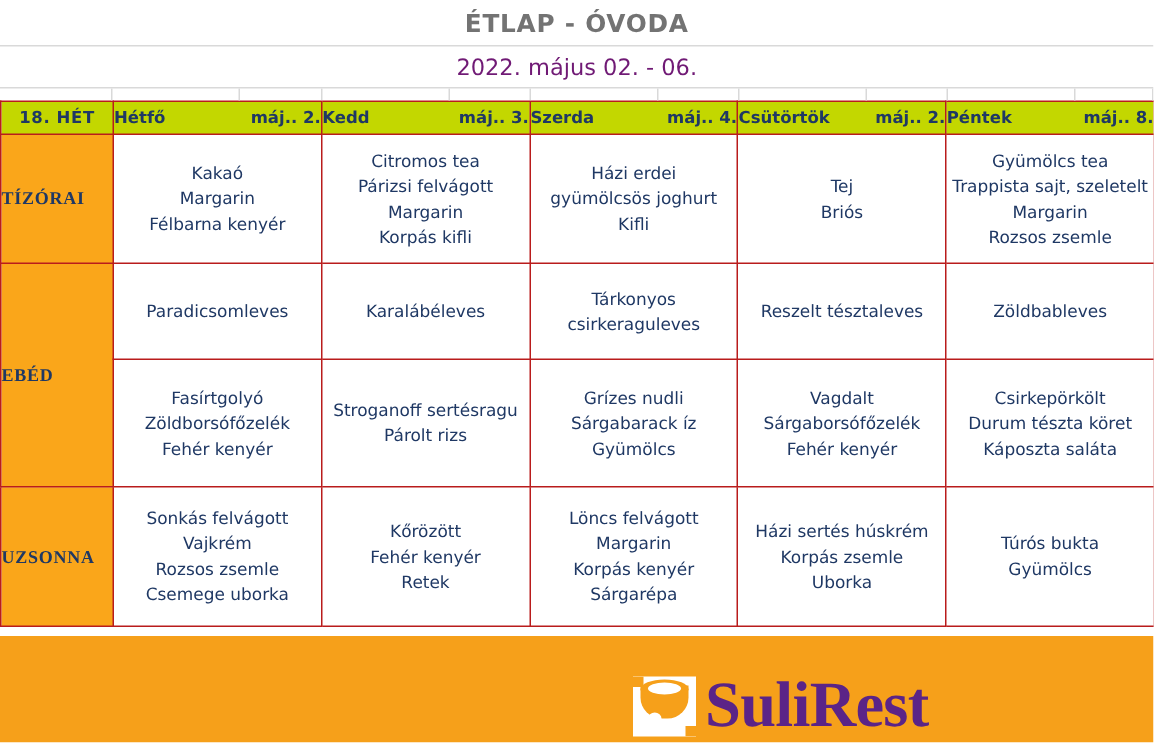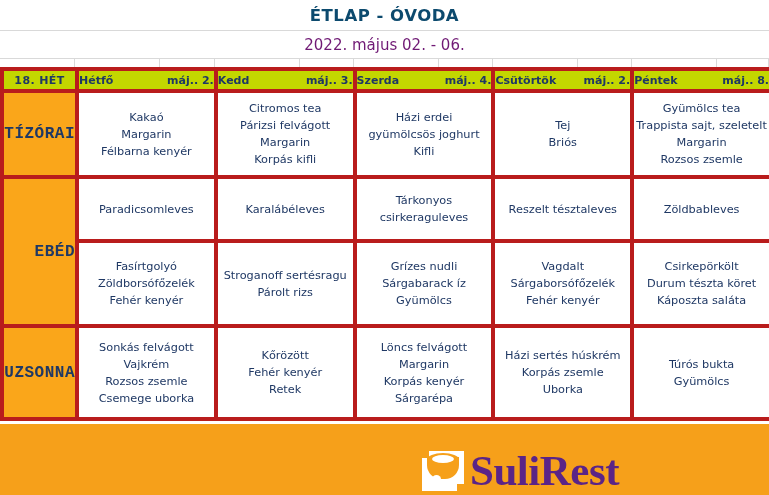--- a/index.html
+++ b/index.html
@@ -29,21 +29,21 @@
     display: flex;
     align-items: center;
     justify-content: center;
     border-bottom: 1px solid #d9d9d9;
   }
   .title-text {
     font-family: "DejaVu Sans", sans-serif;
     font-weight: bold;
     font-size: 16.5px;
     letter-spacing: 0.5px;
-    color: #0c4a6e;
+    color: #737373;
   }
 
   .subtitle-band {
     height: 27px;
     display: flex;
     align-items: center;
     justify-content: center;
     border-bottom: 1px solid #d9d9d9;
   }
   .subtitle-text {
@@ -64,21 +64,21 @@
     box-sizing: border-box;
   }
 
   
   table.menu {
     border-collapse: collapse;
     table-layout: fixed;
     width: 769px;
   }
   table.menu td, table.menu th {
-    border: 4px solid #b91c1c;
+    border: 1px solid #b91c1c;
     box-sizing: border-box;
     padding: 0;
     vertical-align: middle;
   }
 
   col.c-label { width: 75px; }
   col.c-day   { width: 138.8px; }
 
   
   .hdr {
@@ -100,24 +100,24 @@
     display: flex;
     justify-content: space-between;
     align-items: center;
     width: 100%;
   }
 
   
   .rowlabel {
     background: #faa61a;
     color: #1f3864;
-    font-family: Liberation Mono, monospace;
+    font-family: Liberation Serif, serif;
     font-weight: bold;
-    font-size: 16px;
-    text-align: right;
+    font-size: 12px;
+    text-align: left;
     letter-spacing: 0.5px;
   }
 
   
   .cell {
     background: #ffffff;
     text-align: center;
     color: #1f3864;
     font-family: "DejaVu Sans", sans-serif;
     font-size: 11.3px;

